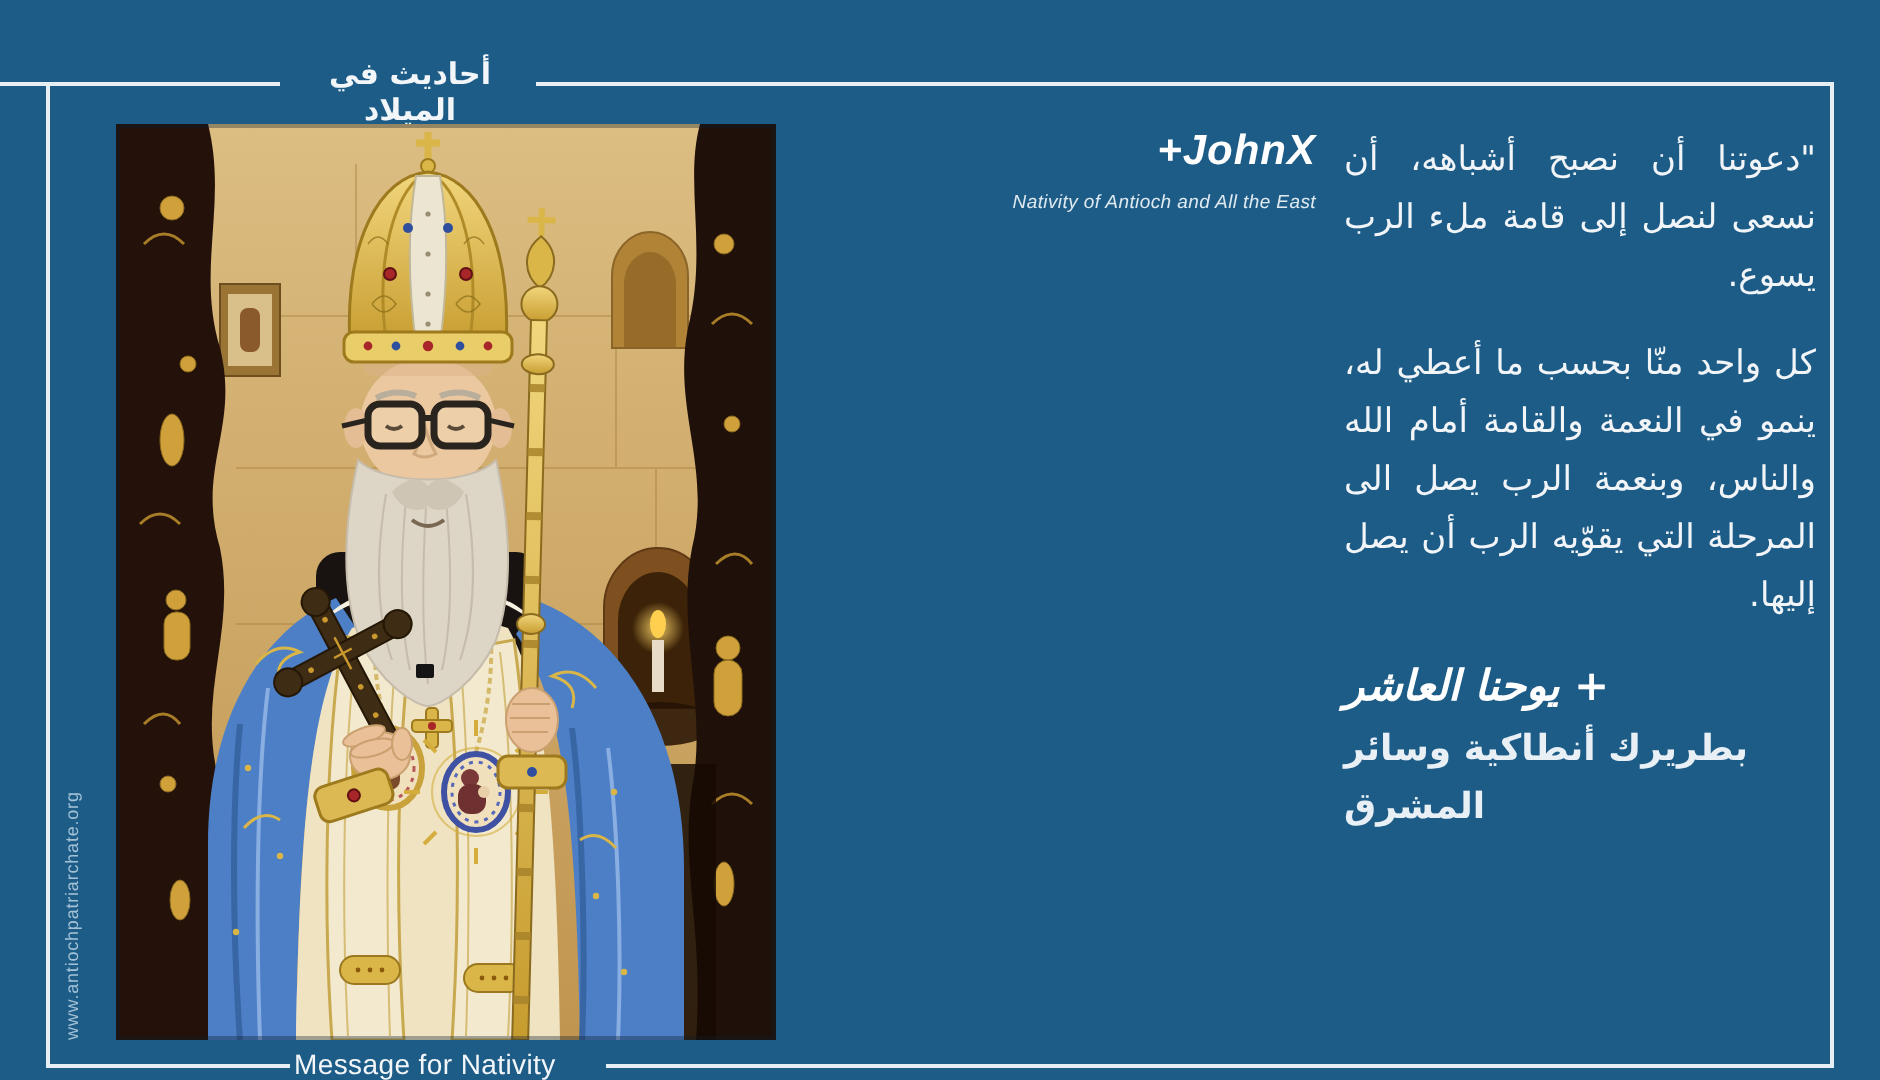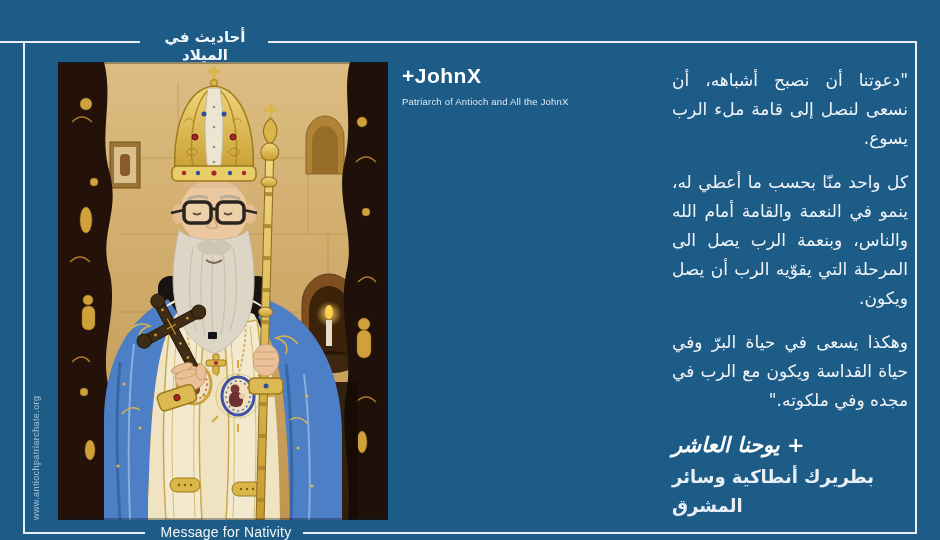--- a/index.html
+++ b/index.html
@@ -20,21 +20,21 @@
   .bottom-line-a{left:23px;top:512px;width:122px;height:2px;}
   .bottom-line-b{left:303px;top:512px;width:614px;height:2px;}
 
   .top-title{
     position:absolute;left:140px;top:8px;width:130px;
     text-align:center;color:#f2f6f9;font-weight:bold;font-size:15px;
     direction:rtl;font-family:"DejaVu Sans",sans-serif;
   }
   .footer-label{
     position:absolute;left:147px;top:504px;width:158px;
-    text-align:center;color:#f2f6f9;font-size:14px;letter-spacing:.2px;
+    color:#f2f6f9;font-size:14px;letter-spacing:.2px;
   }
   .website{
     position:absolute;left:31px;top:288px;height:212px;
     writing-mode:vertical-rl;transform:rotate(180deg);
     color:rgba(196,220,234,.8);font-size:9px;letter-spacing:.4px;
   }
 
   
   .photo{
     position:absolute;left:58px;top:42px;width:330px;height:458px;
@@ -42,21 +42,21 @@
   }
 
   
   .quote-en{
     position:absolute;left:402px;top:50px;width:258px;
     color:#f1f5f8;font-size:15.5px;line-height:24px;
     text-align:justify;
   }
   .quote-en p{margin:0 0 13px 0;}
   .quote-en p + p{text-indent:10px;}
-  .sig-en{margin-top:-6px;padding-right:2px;}
+  .sig-en{margin-top:-6px;text-align:right;padding-right:2px;font-style:italic;}
   .sig-en .name{font-size:21px;font-weight:bold;letter-spacing:.5px;color:#ffffff;}
   .sig-en .role{font-size:9.5px;color:#dfe9f0;margin-top:2px;letter-spacing:.2px;}
 
   
   .quote-ar{
     position:absolute;left:672px;top:46px;width:236px;
     direction:rtl;text-align:justify;
     color:#f1f5f8;font-size:17px;line-height:29px;
     font-family:"DejaVu Sans",sans-serif;
   }
@@ -330,27 +330,26 @@
       <rect x="191" y="316" width="34" height="16" rx="5" fill="#dcb952" stroke="#9d7a1d" stroke-width="1.5"></rect>
       <circle cx="208" cy="324" r="2.5" fill="#2f4f9e"></circle>
     </g>
 
     <rect x="1" y="1" width="328" height="456" fill="none" stroke="rgba(15,28,42,.35)" stroke-width="2"></rect>
   </svg>
 
   <div class="quote-en">
     <div class="sig-en">
       <div class="name">+JohnX</div>
-      <div class="role">Patriarch of Antioch and All the JohnX</div>
+      <div class="role">Nativity of Antioch and All the East</div>
     </div>
   </div>
 
   <div class="quote-ar">
     <p>"دعوتنا أن نصبح أشباهه، أن نسعى لنصل إلى قامة ملء الرب يسوع.</p>
-    <p>كل واحد منّا بحسب ما أعطي له، ينمو في النعمة والقامة أمام الله والناس، وبنعمة الرب يصل الى المرحلة التي يقوّيه الرب أن يصل ويكون.</p>
-    <p>وهكذا يسعى في حياة البرّ وفي حياة القداسة ويكون مع الرب في مجده وفي ملكوته."</p>
+    <p>كل واحد منّا بحسب ما أعطي له، ينمو في النعمة والقامة أمام الله والناس، وبنعمة الرب يصل الى المرحلة التي يقوّيه الرب أن يصل إليها.</p>
     <div class="sig-ar">
       <div class="name">+ يوحنا العاشر</div>
       <div class="role">بطريرك أنطاكية وسائر المشرق</div>
     </div>
   </div>
 
 </div>
 
 </body></html>

